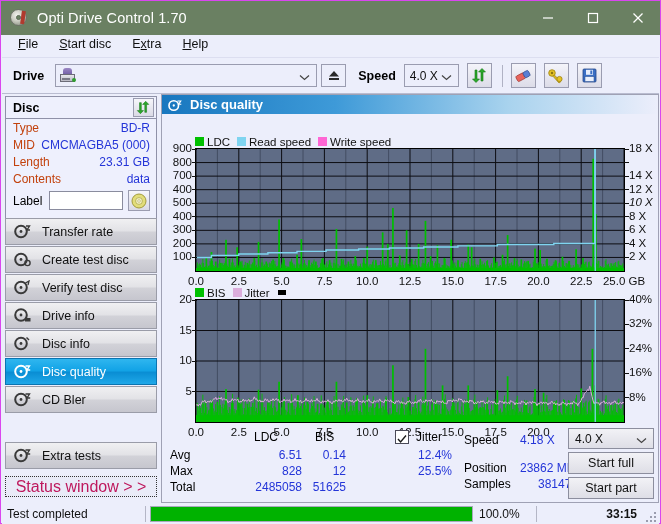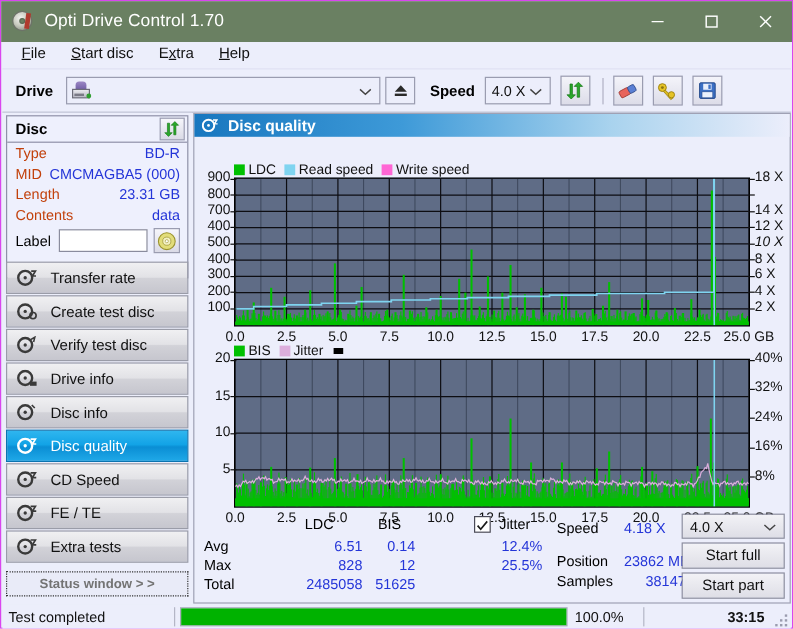--- a/index.html
+++ b/index.html
@@ -159,21 +159,21 @@
     background: linear-gradient(#2fb6ef 0%, #12a3e6 46%, #0a8ed4 54%, #1fa8e8 100%);
     border: 1px solid #0b74b0;
   }
   .nav-btn.sel .lbl { color: #ffffff; }
 
   #statuswin {
     position: absolute; left: 3px; top: 382px; width: 152px; height: 21px;
     border: 1px dotted #333; background: #e9ebf8;
     display: flex; align-items: center; justify-content: center;
   }
-  #statuswin .lbl { font-size: 11px; color: #737373; font-weight: bold; }
+  #statuswin .lbl { font-size: 16px; color: #be185d; font-weight: normal; }
 
   
   #main {
     position: absolute; left: 160px; top: 93px;
     width: 498px; height: 409px;
     background: #eceefb; border: 1px solid #9fa1b4;
   }
   #main-header {
     height: 19px;
     background: linear-gradient(to right, #1877bf 0%, #3e9ad8 35%, #a9d3ee 70%, #eceefb 100%);
@@ -435,31 +435,21 @@
       <span class="lbl">Disc quality</span>
     </div>
     <div class="nav-btn" style="top:292px">
       <span class="ico">
         <svg width="17" height="15" viewBox="0 0 17 15">
             <circle cx="7" cy="7.5" r="5.8" fill="none" stroke="#3a3a3a" stroke-width="2"></circle>
             <circle cx="7" cy="7.5" r="1.4" fill="#3a3a3a"></circle>
             <path d="M11.5 2 L15.5 2 L13 6 L16.2 6" fill="none" stroke="#3a3a3a" stroke-width="1.4"></path>
           </svg>
       </span>
-      <span class="lbl">CD Speed</span>
-    </div>
-    <div class="nav-btn" style="top:320px">
-      <span class="ico">
-        <svg width="17" height="15" viewBox="0 0 17 15">
-            <circle cx="7" cy="7.5" r="5.8" fill="none" stroke="#3a3a3a" stroke-width="2"></circle>
-            <circle cx="7" cy="7.5" r="1.4" fill="#3a3a3a"></circle>
-            <path d="M11.5 2 L15.5 2 L13 6 L16.2 6" fill="none" stroke="#3a3a3a" stroke-width="1.4"></path>
-          </svg>
-      </span>
-      <span class="lbl">FE / TE</span>
+      <span class="lbl">CD Bler</span>
     </div>
     <div class="nav-btn" style="top:348px">
       <span class="ico">
         <svg width="17" height="15" viewBox="0 0 17 15">
             <circle cx="7" cy="7.5" r="5.8" fill="none" stroke="#3a3a3a" stroke-width="2"></circle>
             <circle cx="7" cy="7.5" r="1.4" fill="#3a3a3a"></circle>
             <path d="M11.5 2 L15.5 2 L13 6 L16.2 6" fill="none" stroke="#3a3a3a" stroke-width="1.4"></path>
           </svg>
       </span>
       <span class="lbl">Extra tests</span>

